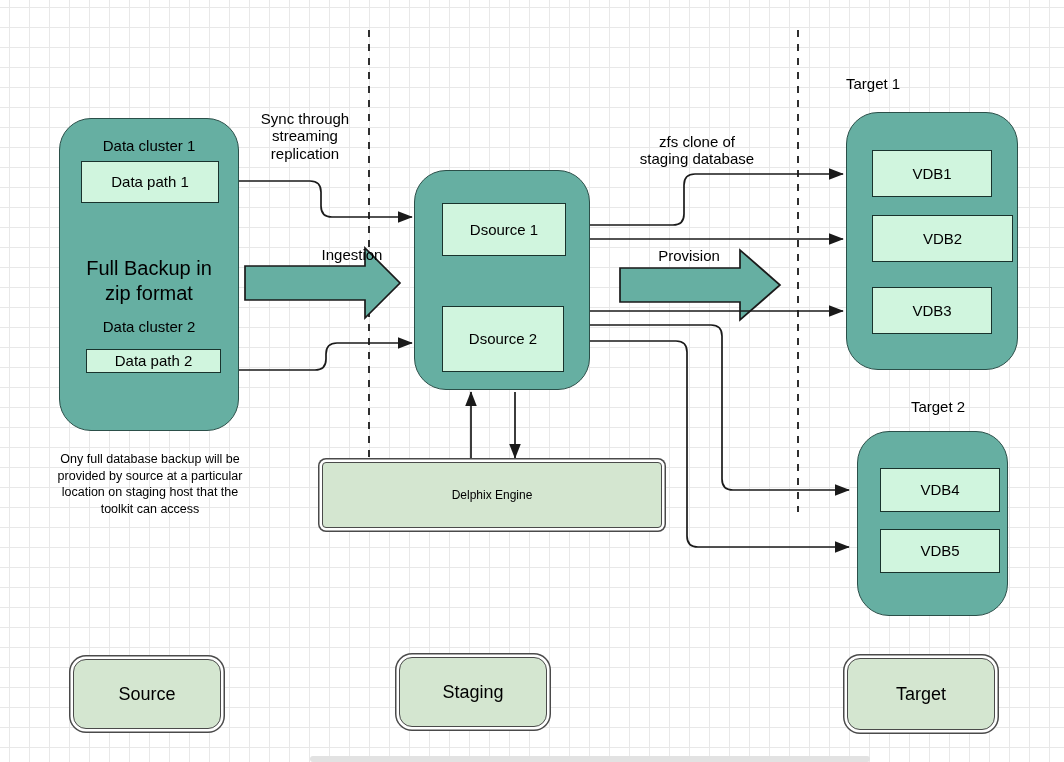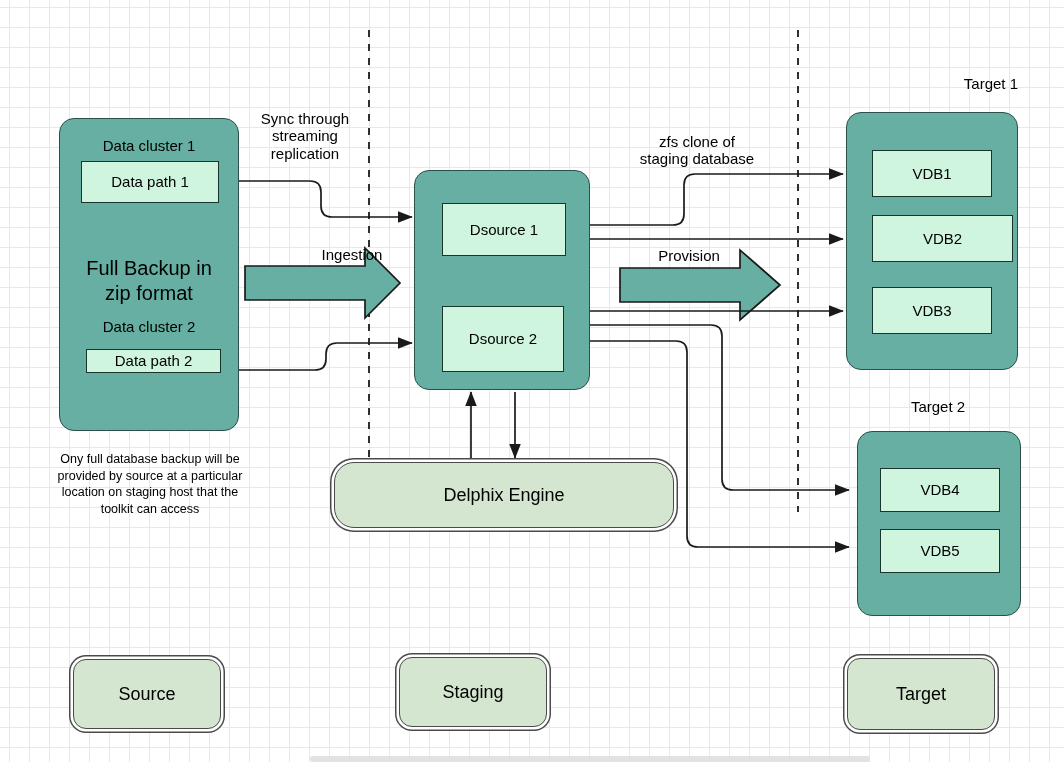--- a/index.html
+++ b/index.html
@@ -34,21 +34,21 @@
     box-sizing: border-box;
     display: flex;
     align-items: center;
     justify-content: center;
     text-align: center;
     color: #000000;
   }
   .host-box {
     background: #66afa2;
     border: 1.6px solid #2b4f49;
-    border-radius: 15px;
+    border-radius: 32px;
     display: block;
   }
   .inner-box {
     background: #d0f5de;
     border: 1.6px solid #19332d;
     font-size: 15px;
     line-height: 1.15;
   }
   .host-label {
     font-size: 15px;
@@ -58,24 +58,23 @@
   .legend-box {
     background: #d4e6d0;
     border: 1.4px solid #4a4a4a;
     border-radius: 13px;
     box-shadow: 0 0 0 2.5px #ffffff, 0 0 0 4px #4a4a4a;
     font-size: 18px;
   }
   .engine-box {
     background: #d4e6d0;
     border: 1.4px solid #4a4a4a;
-    border-radius: 20px;
+    border-radius: 4px;
     box-shadow: 0 0 0 2.5px #ffffff, 0 0 0 4px #4a4a4a;
-    font-size: 18px;
-    margin-left: 12px;
+    font-size: 12px;
   }
   .edge-label {
     position: absolute;
     font-size: 15px;
     color: #000;
     text-align: center;
     line-height: 1.16;
     white-space: pre-line;
   }
   .note-text {
@@ -176,35 +175,35 @@
     </div>
     <div class="node inner-box" style="left:27px; top:135px; width:122px; height:66px; display:flex;">
       <span>Dsource 2</span>
     </div>
   </div>
 
   <div class="node engine-box" style="left:322px; top:462px; width:340px; height:66px; display:flex;">
     <span>Delphix Engine</span>
   </div>
 
-  <div class="host-label" style="position:absolute; left:846px; top:75px; width:172px; text-align:right;">Target 1</div>
+  <div class="host-label" style="position:absolute; left:846px; top:75px; width:172px; text-align:left;">Target 1</div>
   <div class="node host-box" style="left:846px; top:112px; width:172px; height:258px;">
     <div class="node inner-box" style="left:25px; top:37px; width:120px; height:47px; display:flex;">
       <span>VDB1</span>
     </div>
     <div class="node inner-box" style="left:25px; top:102px; width:141px; height:47px; display:flex;">
       <span>VDB2</span>
     </div>
     <div class="node inner-box" style="left:25px; top:174px; width:120px; height:47px; display:flex;">
       <span>VDB3</span>
     </div>
   </div>
 
   <div class="host-label" style="position:absolute; left:852px; top:398px; width:172px; text-align:center;">Target 2</div>
-  <div class="node host-box" style="left:857px; top:431px; width:164px; height:185px;">
+  <div class="node host-box" style="left:857px; top:431px; width:151px; height:185px;">
     <div class="node inner-box" style="left:22px; top:36px; width:120px; height:44px; display:flex;">
       <span>VDB4</span>
     </div>
     <div class="node inner-box" style="left:22px; top:97px; width:120px; height:44px; display:flex;">
       <span>VDB5</span>
     </div>
   </div>
 
   <div class="edge-label" style="left:240px; top:110px; width:130px;">Sync through
 streaming

